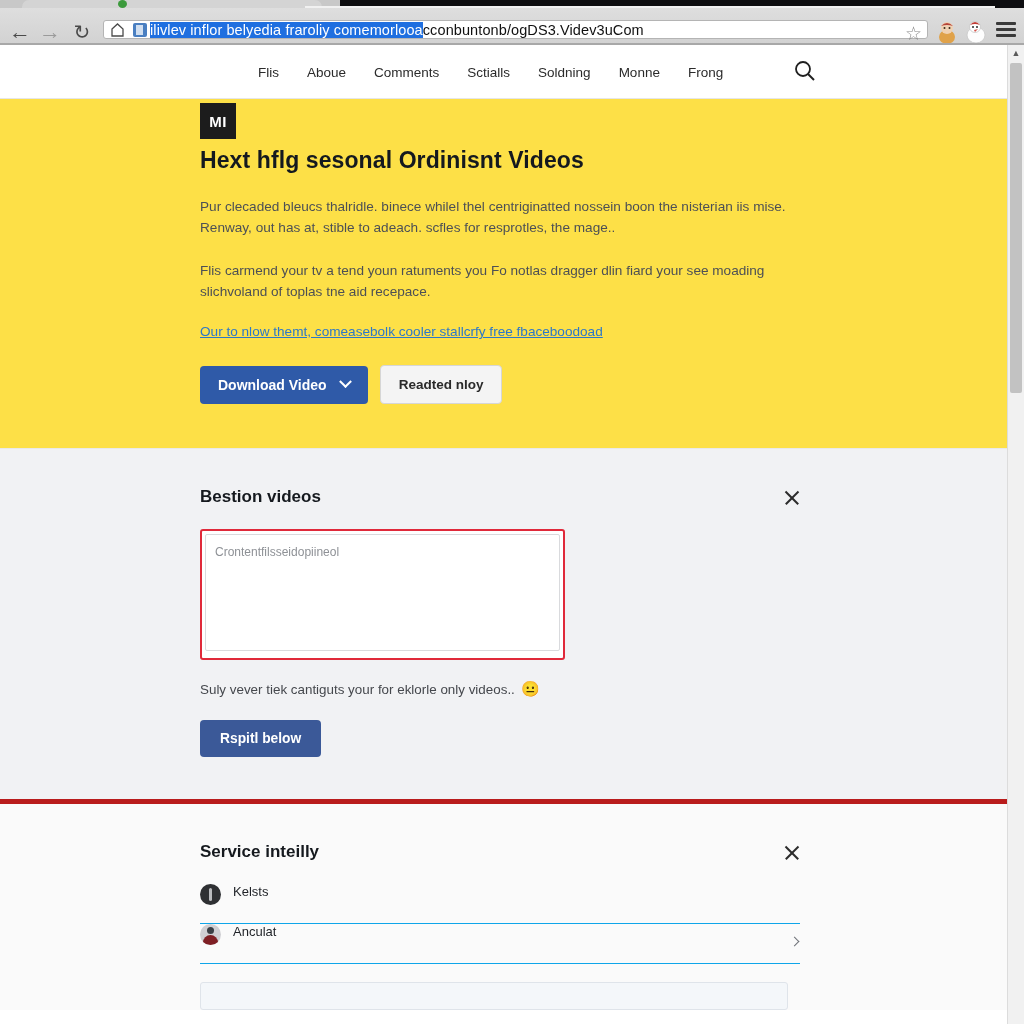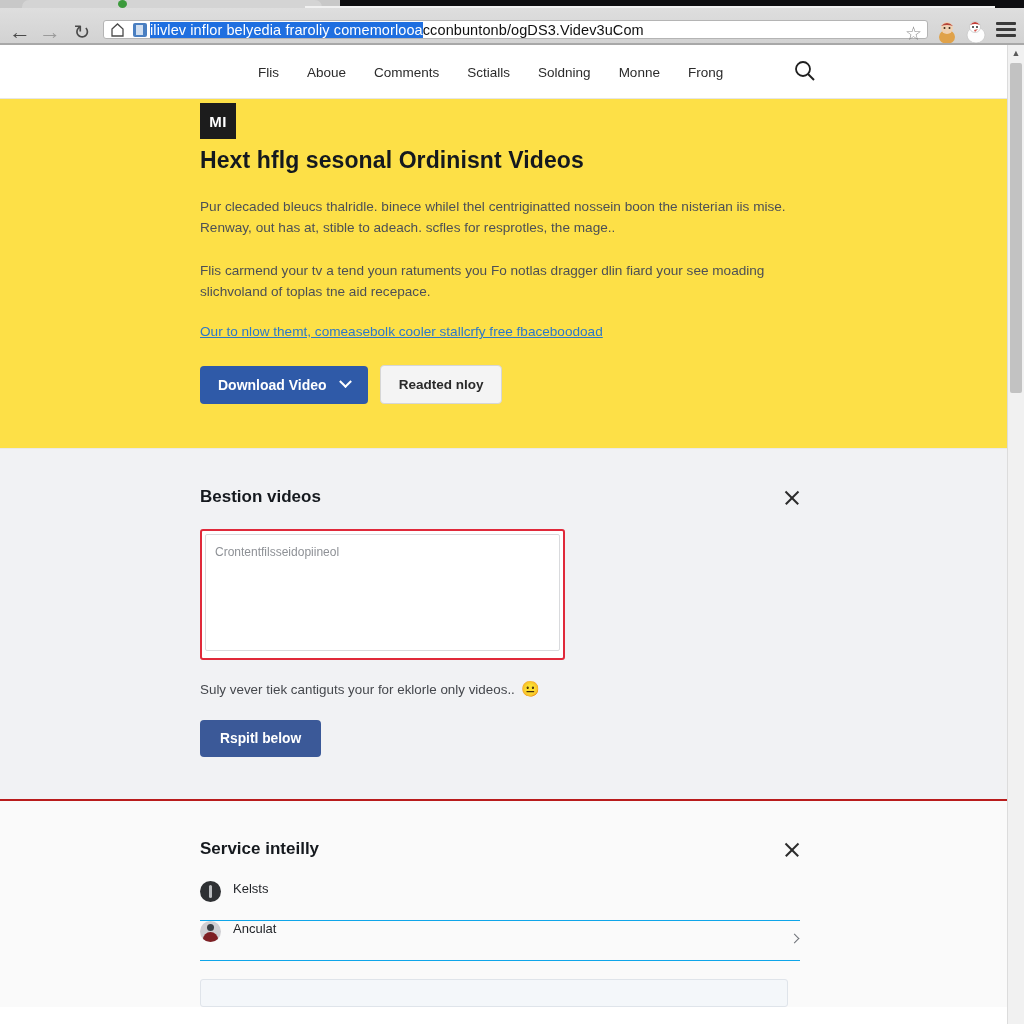--- a/index.html
+++ b/index.html
@@ -292,21 +292,21 @@
     border-right: 2px solid #ffffff;
     border-bottom: 2px solid #ffffff;
     transform: rotate(45deg) translate(-2px,-2px);
   }
 
   
   .panel {
     position: relative;
     background: #f1f2f4;
     padding: 38px 0 42px 200px;
-    border-bottom: 2px solid #b91c1c;
+    border-bottom: 5px solid #b91c1c;
   }
   .panel-title {
     margin: 0 0 22px 0;
     font-size: 17px;
     font-weight: bold;
     color: #15191e;
   }
   .panel-close {
     position: absolute;
     top: 40px; left: 783px;

